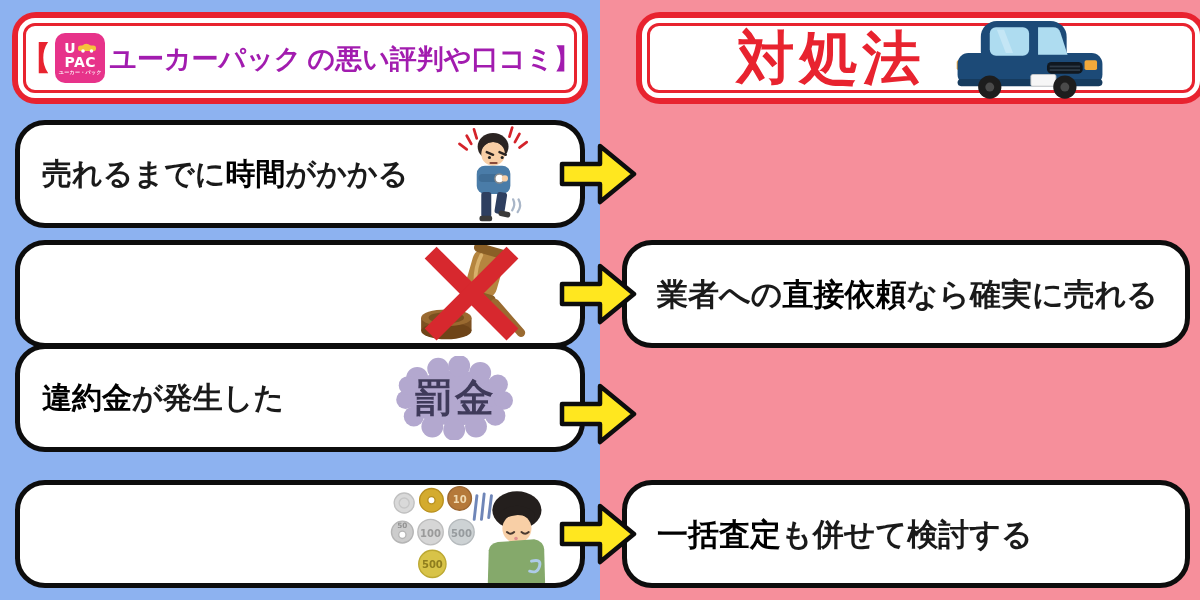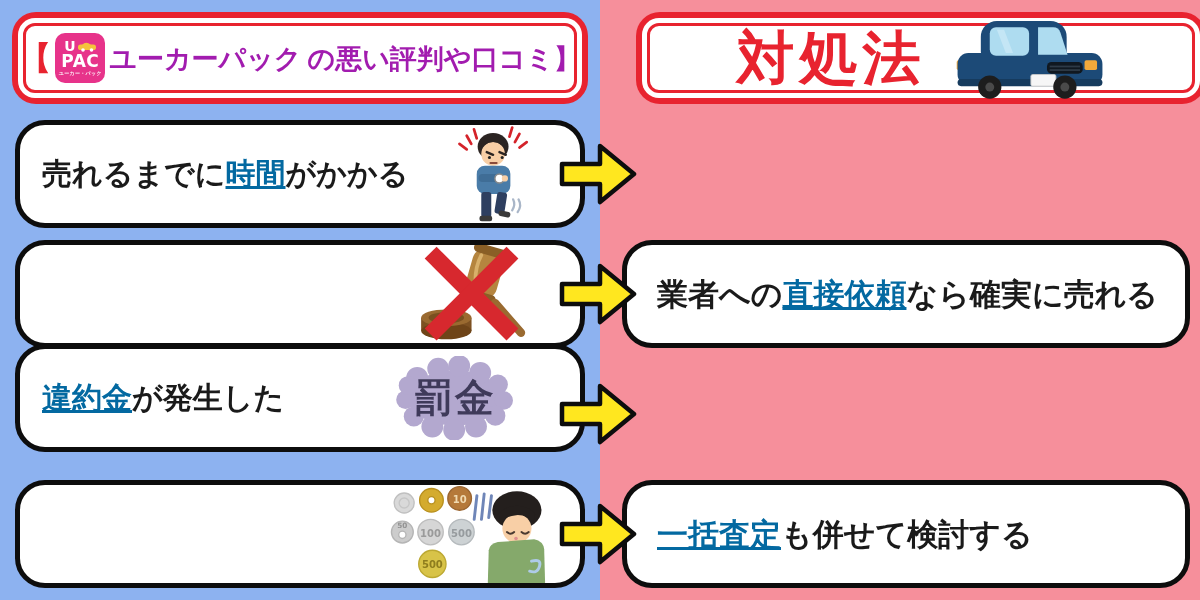--- a/index.html
+++ b/index.html
@@ -20,33 +20,33 @@
   .h-bracket{font-size:32px;color:#e8232f;line-height:1;}
   .h-brand{font-size:27px;color:#a21caf;line-height:1;margin:0 6px 0 4px;}
   .h-suffix{font-size:27px;color:#a21caf;line-height:1;}
   .h-title{font-size:58px;color:#e8232f;letter-spacing:5px;line-height:1;margin-right:28px;}
 
   
   .logo{width:50px;height:50px;background:#e7338a;border-radius:10px;margin-left:4px;
         display:flex;flex-direction:column;align-items:center;justify-content:center;flex:none;}
   .logo-row{display:flex;align-items:center;gap:1px;line-height:1;}
   .logo-u{color:#fff;font-size:14px;line-height:1;}
-  .logo-pac{color:#fff;font-size:17px;line-height:1;letter-spacing:.5px;}
+  .logo-pac{color:#fff;font-size:14px;line-height:1;letter-spacing:.5px;}
   .logo-tiny{color:#fff;font-size:5px;line-height:1.4;letter-spacing:.3px;}
 
   
   .rowbox{position:absolute;height:108px;background:#fff;border:5px solid #0d0d0d;border-radius:30px;
           box-sizing:border-box;display:flex;align-items:center;}
   .lbox{left:15px;width:570px;padding-left:22px;}
   .rbox{left:622px;width:568px;padding-left:30px;}
   .top1{top:120px}.top2{top:240px}.top3{top:344px}.top4{top:480px}
   .txt{white-space:nowrap;line-height:1;color:#1a1a1a;position:relative;z-index:2;}
   .ltxt{font-size:30px;}
   .rtxt{font-size:31px;}
-  .em{color:#0369a1;text-decoration:underline;}
+  .em{color:#000000;}
 
   
   .arrow{position:absolute;left:559px;width:78px;height:66px;z-index:6;}
   .atop1{top:141px}.atop2{top:261px}.atop3{top:381px}.atop4{top:501px}
 
   
   .illo{position:absolute;z-index:1;}
   .illo-man1{right:38px;top:-2px;height:100px;width:96px;}
   .illo-gavel{right:42px;top:0px;height:98px;width:132px;}
   .illo-stamp{right:52px;top:7px;height:84px;width:146px;}

